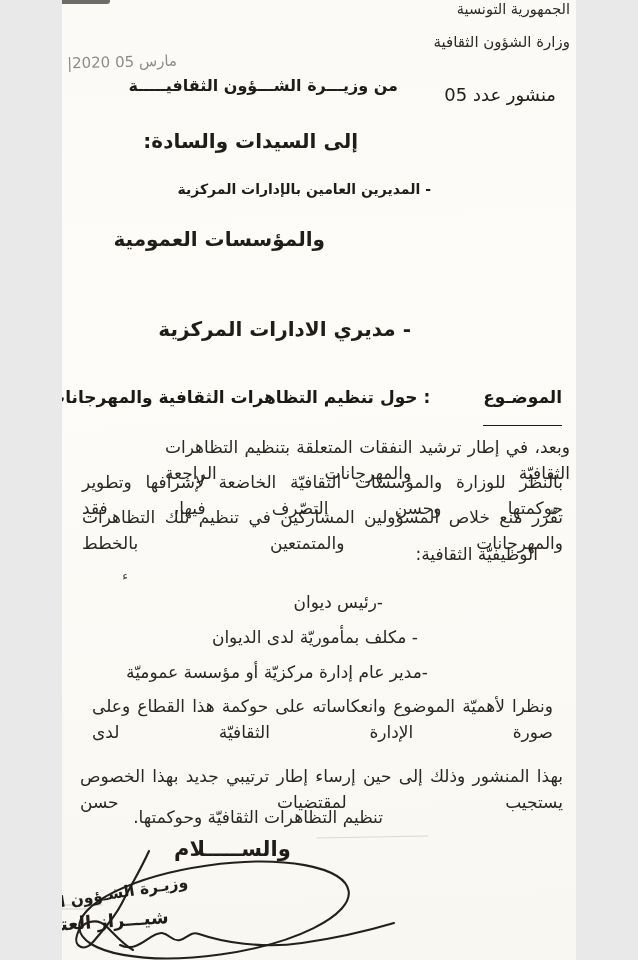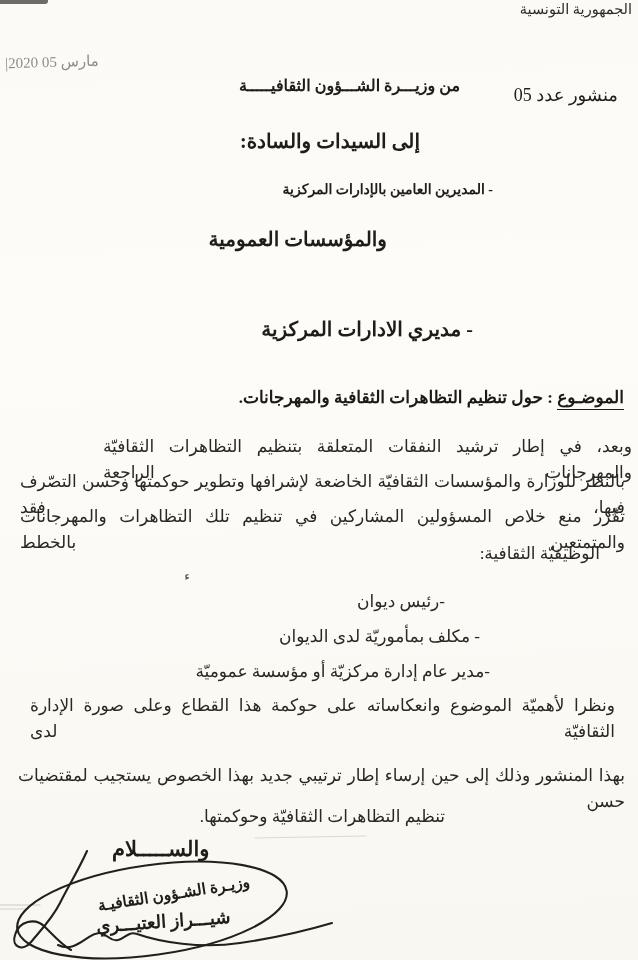--- a/index.html
+++ b/index.html
@@ -1,42 +1,43 @@
 <!DOCTYPE html>
 <html lang="ar"><head>
 <meta charset="utf-8">
 <style>
   html,body{margin:0;padding:0;}
   body{background:#e9e9e9;font-family:"DejaVu Sans",sans-serif;}
   .page{
-    position:relative;width:638px;height:960px;margin:0 auto;overflow:hidden;
+    position:relative;width:514px;height:960px;margin:0 auto;overflow:hidden;
     background:linear-gradient(178deg,#fbfaf6 0%,#fdfcf9 35%,#faf9f4 75%,#f8f7f2 100%);
-    color:#262420;direction:rtl;font-family:Liberation Serif, serif;
+    color:#262420;direction:rtl;
   }
   .abs{position:absolute;white-space:nowrap;}
   .callig{font-weight:bold;color:#201d18;letter-spacing:0.3px;}
   .bline{position:absolute;font-size:17px;line-height:26px;color:#2b2822;white-space:nowrap;}
   .just{white-space:normal;text-align:justify;text-align-last:justify;}
   .rgt{text-align:right;}
   .stamp{color:#8e8c88;direction:ltr;letter-spacing:1px;transform:rotate(-1.5deg);}
   .subject{font-weight:bold;color:#1d1a15;font-size:17px;}
-  .subject .lbl{border-bottom:1.6px solid #1d1a15;padding-bottom:2px;}
+  .subject .lbl{border-bottom:1.6px solid #1d1a15;padding-bottom:18px;margin-left:47px;}
   .sig-rot{transform-origin:right center;}
   .corner-smudge{position:absolute;left:0;top:0;width:48px;height:4px;background:#55524d;border-radius:0 0 3px 0;opacity:.85;}
   .artifact{position:absolute;font-size:12px;color:#4a463f;}
   svg{display:block;}
 </style>
 </head>
 <body>
 
 <div class="page">
 
   <div class="corner-smudge"></div>
 
   <div class="abs" style="top:1px;right:6px;font-size:14.5px;color:#2e2b26;">الجمهورية التونسية</div>
+  <div class="abs" style="top:33px;right:6px;font-size:15px;color:#2e2b26;">وزارة الشؤون الثقافية</div>
   <div class="abs stamp" style="top:53px;left:5px;font-size:15px;">|2020 مارس 05</div>
   <div class="abs" style="top:84px;right:20px;font-size:18px;color:#23201b;">منشور عدد 05</div>
 
   <div class="abs callig" style="top:76px;right:178px;font-size:16px;">من وزيـــرة الشـــؤون الثقافيـــــة</div>
   <div class="abs callig" style="top:129px;right:218px;font-size:20px;">إلى السيدات والسادة:</div>
 
   <div class="abs callig" style="top:181px;right:145px;font-size:14px;">- المديرين العامين بالإدارات المركزية</div>
   <div class="abs callig" style="top:227px;right:251px;font-size:20px;">والمؤسسات العمومية</div>
   <div class="abs callig" style="top:317px;right:165px;font-size:20px;">- مديري الادارات المركزية</div>
 

